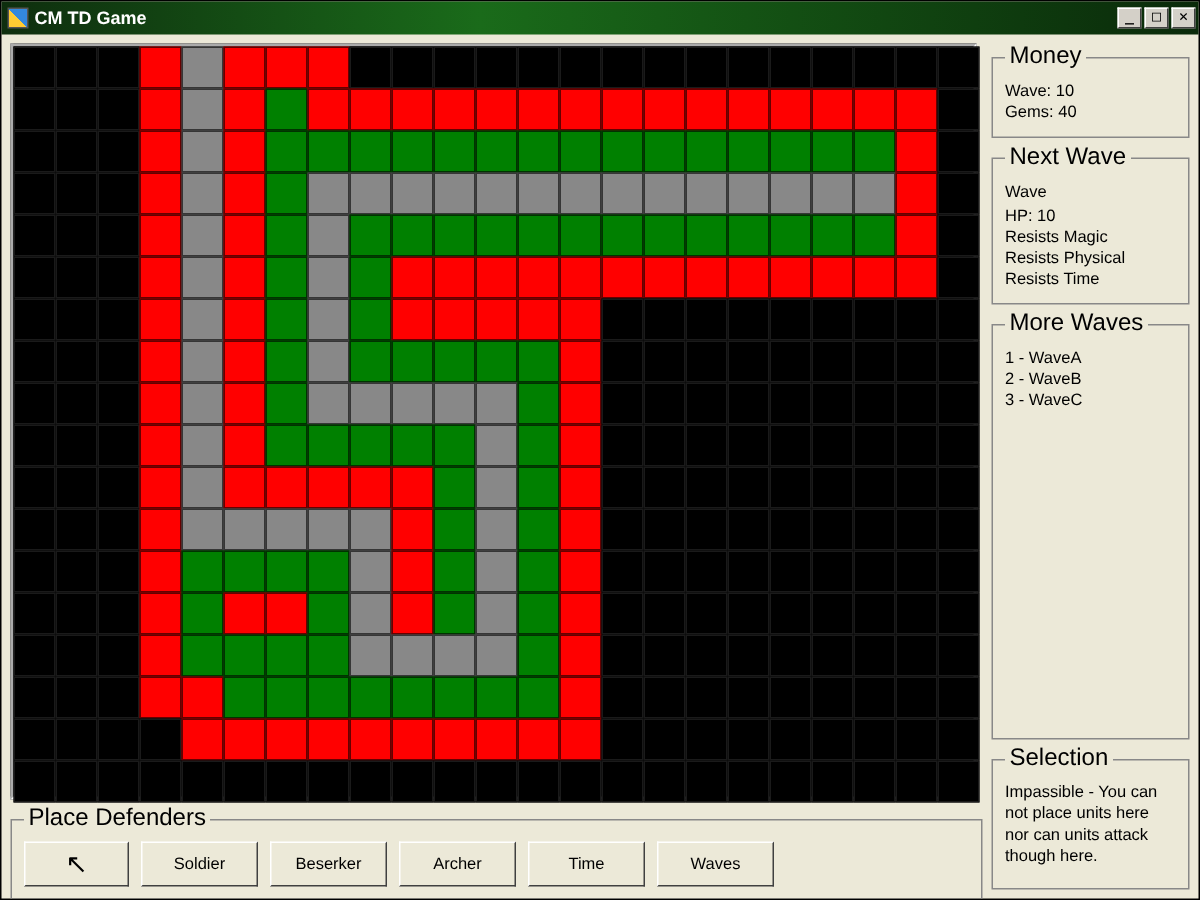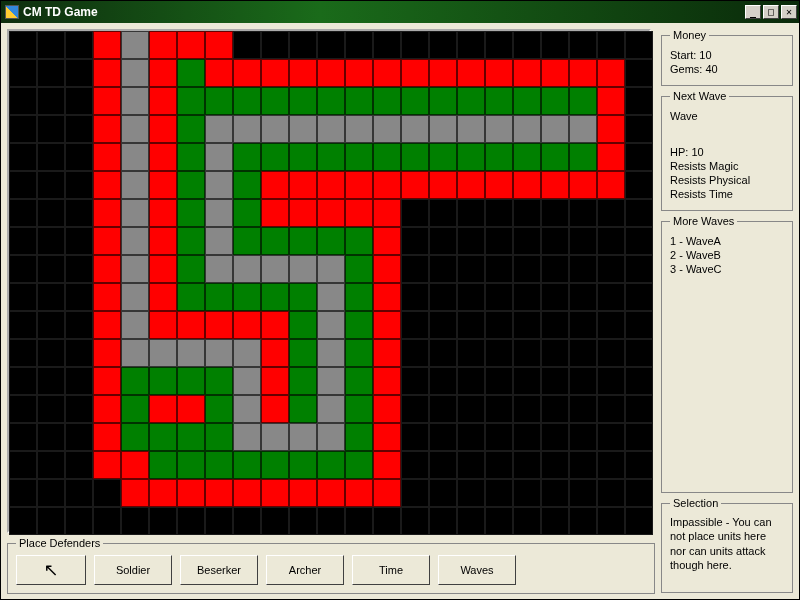--- a/index.html
+++ b/index.html
@@ -85,21 +85,21 @@
   .c-green { background: #008000; }
   .c-gray  { background: #888888; }
 
   fieldset.groupbox {
     border: 1px solid #888;
     margin: 0;
     padding: 6px 8px 8px 8px;
     color: #000;
   }
   fieldset.groupbox > legend {
-    font-size: 11px;
+    font-size: 16px;
     padding: 0 3px;
     color: #000;
   }
   .defenders-row {
     display: flex;
     gap: 8px;
     align-items: stretch;
   }
   .btn {
     background: #ece9d8;
@@ -586,33 +586,33 @@
             <button class="btn">Waves</button>
           </div>
       </fieldset>
     </div>
 
     <div class="right-col">
 
       <fieldset class="groupbox">
         <legend>Money</legend>
         <div class="kv-line">
-          <span>Start:</span>
+          <span>Wave:</span>
           <span>10</span>
         </div>
         <div class="kv-line">
           <span>Gems:</span>
           <span>40</span>
         </div>
       </fieldset>
 
       <fieldset class="groupbox">
         <legend>Next Wave</legend>
         <div class="kv-line">Wave</div>
-        <div class="kv-line" style="margin-top:24px">
+        <div class="kv-line" style="margin-top:4px">
           <span>HP:</span>
           <span>10</span>
         </div>
         <div class="kv-line">Resists Magic</div>
         <div class="kv-line">Resists Physical</div>
         <div class="kv-line">Resists Time</div>
       </fieldset>
 
       <fieldset class="groupbox more-waves-box">
         <legend>More Waves</legend>

